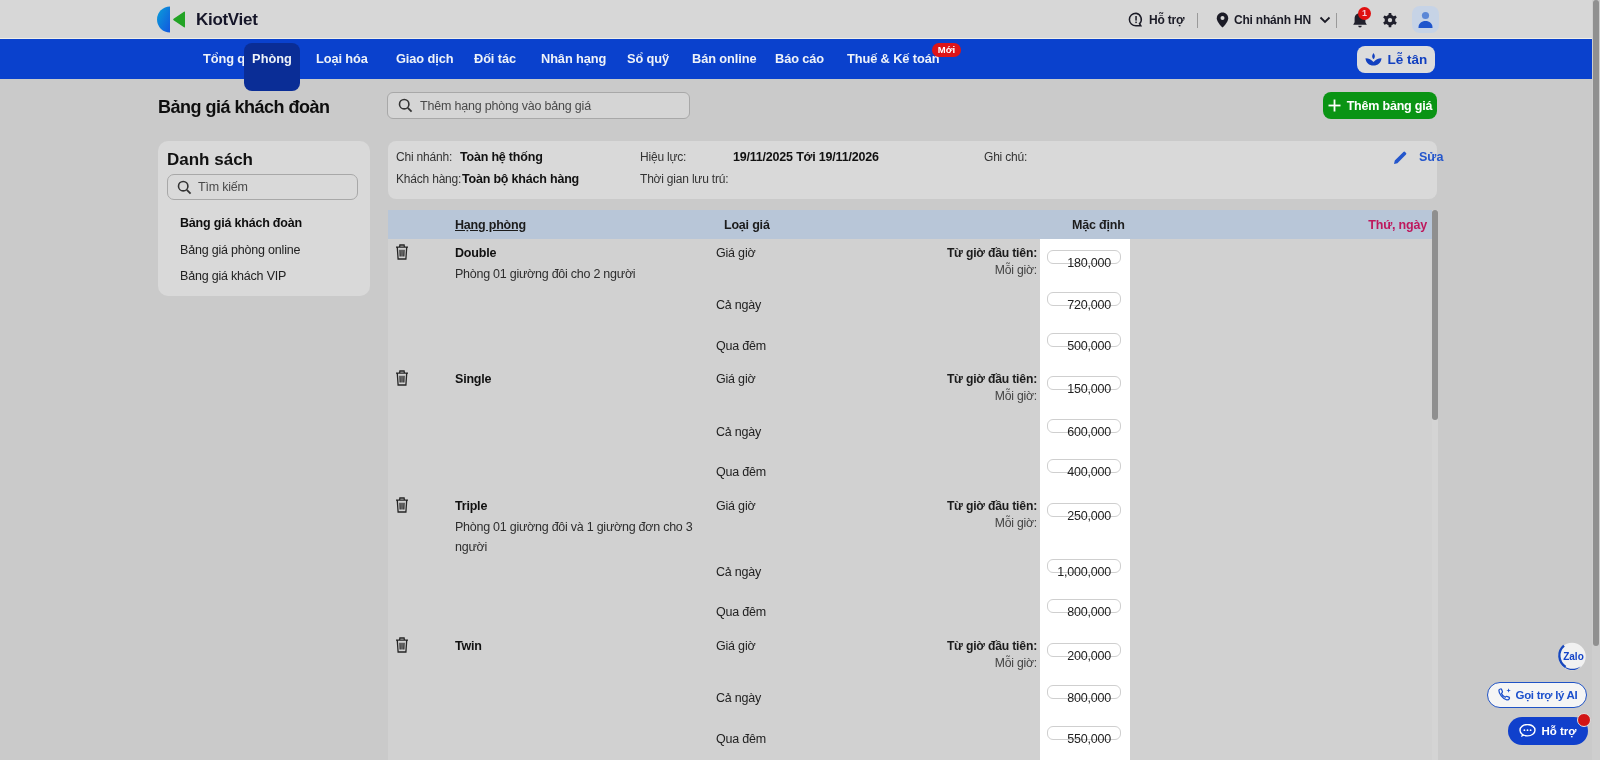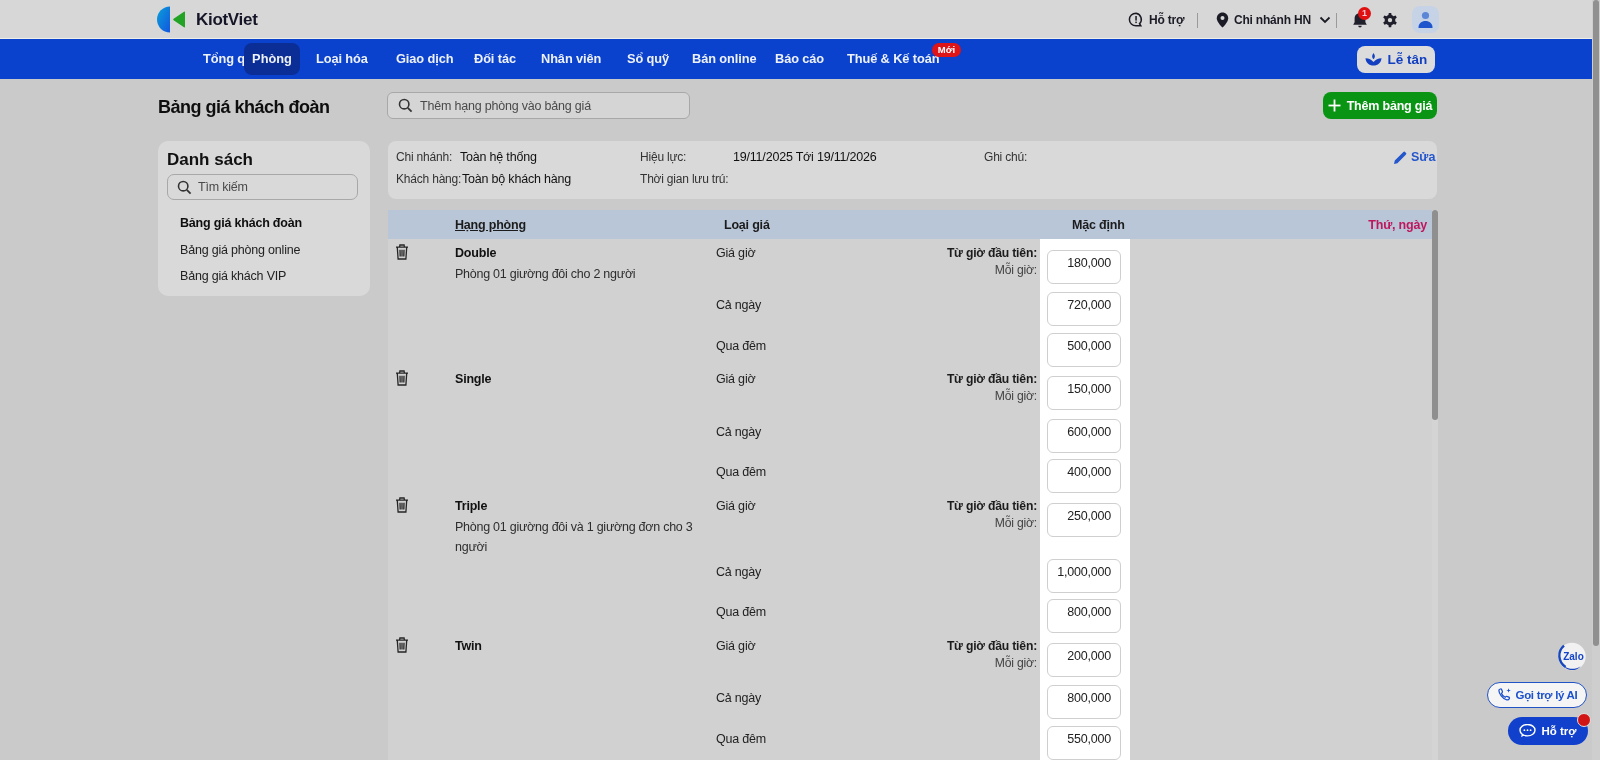--- a/index.html
+++ b/index.html
@@ -7,51 +7,51 @@
 body { font-family:"Liberation Sans", sans-serif; background:#cacaca; position:relative; }
 .abs { position:absolute; }
 
 #topbar { left:0; top:0; width:1600px; height:39px; background:#d7d7d7; }
 #logotext { left:196px; top:10px; font-size:17px; font-weight:bold; color:#151528; letter-spacing:-0.3px; }
 .topright { top:0; height:39px; display:flex; align-items:center; color:#1b1b26; font-size:12px; font-weight:bold; letter-spacing:-0.2px; }
 .vdiv { position:absolute; top:13px; width:1px; height:15px; background:#9a9a9a; }
 
 #nav { left:0; top:38px; width:1600px; height:41px; background:#0a41cd; border-top:1px solid #eeeee8; }
 .navitem { position:absolute; top:0; height:40px; line-height:40px; color:#eef2f8; font-size:12.8px; font-weight:bold; letter-spacing:-0.1px; }
-#chip { left:244px; top:43px; width:56px; height:32px; background:#0a2d96; border-radius:8px; }
+#chip { left:244px; top:43px; width:56px; height:48px; background:#0a2d96; border-radius:8px; }
 #chiptext { left:0; top:0; width:56px; text-align:center; line-height:32px; color:#eef2f8; font-size:12.8px; font-weight:bold; position:absolute; }
 #moi { left:932px; top:43px; width:29px; height:14px; background:#dd1418; border-radius:7px; color:#fff; font-size:9.5px; font-weight:bold; text-align:center; line-height:14px; }
 #letan { left:1357px; top:46px; width:78px; height:27px; background:#dcdcdc; border-radius:8px; display:flex; align-items:center; justify-content:center; gap:6px; color:#1240c0; font-size:13.5px; font-weight:bold; }
 
 #title { left:158px; top:97px; font-size:18px; font-weight:bold; color:#0e0e0e; letter-spacing:-0.5px; }
 #topsearch { left:387px; top:92px; width:303px; height:27px; background:#d5d5d5; border:1px solid #a8a8a8; border-radius:6px; display:flex; align-items:center; }
 #topsearch span { color:#4a4a4a; font-size:12.5px; letter-spacing:-0.2px; margin-left:7px; }
 #greenbtn { left:1323px; top:92px; width:114px; height:27px; background:#0a9414; border-radius:8px; color:#fff; font-size:12.5px; letter-spacing:-0.2px; font-weight:bold; display:flex; align-items:center; justify-content:center; gap:6px; }
 
 #sidebar { left:158px; top:141px; width:212px; height:155px; background:#d9d9d9; border-radius:10px; }
 #sb-title { left:167px; top:150px; font-size:17px; font-weight:bold; color:#111; }
 #sb-search { left:167px; top:174px; width:191px; height:26px; border:1px solid #a8a8a8; border-radius:7px; display:flex; align-items:center; }
 #sb-search span { color:#4a4a4a; font-size:12.5px; letter-spacing:-0.2px; margin-left:6px; }
 .sb-item { left:180px; font-size:12.5px; letter-spacing:-0.2px; color:#222; }
 
 #infocard { left:388px; top:141px; width:1049px; height:58px; background:#d9d9d9; border-radius:8px; }
 .lbl { color:#333; font-size:12px; letter-spacing:-0.2px; }
-.bld { color:#111; font-size:12.5px; letter-spacing:-0.2px; font-weight:normal; }
+.bld { color:#111; font-size:12.5px; letter-spacing:-0.2px; font-weight:bold; }
 #sua { color:#2456cc; font-size:12.5px; font-weight:bold; }
 
 #thead { left:388px; top:210px; width:1044px; height:29px; background:#b8c6d8; }
 .th { position:absolute; top:218px; font-size:12.5px; letter-spacing:-0.2px; font-weight:bold; color:#1c1c1c; }
 #tbody { left:388px; top:239px; width:1044px; height:521px; background:#d1d1d1; }
 #whiteband { left:1040px; top:239px; width:90px; height:521px; background:#ffffff; }
 .room { font-size:12.5px; letter-spacing:-0.2px; font-weight:bold; color:#111; position:absolute; left:455px; }
 .desc { font-size:12.5px; letter-spacing:-0.25px; color:#2e2e2e; position:absolute; left:455px; width:260px; line-height:20px; }
 .ptype { font-size:12.5px; letter-spacing:-0.2px; color:#222; position:absolute; left:716px; }
 .rlbl1 { font-size:12.2px; letter-spacing:-0.2px; font-weight:bold; color:#1c1c1c; position:absolute; right:563px; }
 .rlbl2 { font-size:12.2px; letter-spacing:-0.2px; color:#444; position:absolute; right:563px; }
-.inp { position:absolute; left:1047px; width:74px; height:34px; background:#fff; border:1px solid #cfcfcf; border-radius:6px; font-size:12.5px; letter-spacing:-0.2px; color:#222; text-align:right; line-height:24px; padding-right:9px; }
+.inp { position:absolute; left:1047px; width:74px; height:14px; background:#fff; border:1px solid #cfcfcf; border-radius:6px; font-size:12.5px; letter-spacing:-0.2px; color:#222; text-align:right; line-height:24px; padding-right:9px; }
 .trash { position:absolute; left:395px; }
 
 #tsb-track { left:1432px; top:210px; width:6px; height:550px; background:#d4d4d4; }
 #tsb-thumb { left:1432px; top:210px; width:6px; height:210px; background:#8f8f8f; border-radius:3px; }
 #wsb-track { left:1592px; top:0; width:8px; height:760px; background:#cecece; }
 #wsb-thumb { left:1593px; top:0; width:6px; height:646px; background:#909090; border-radius:3px; }
 
 #goiai { left:1487px; top:682px; width:100px; height:26px; background:#f5f5f5; border:1.5px solid #2053c5; border-radius:13px; color:#1c50cc; font-size:11.5px; font-weight:bold; letter-spacing:-0.3px; display:flex; align-items:center; justify-content:center; gap:4px; }
 #hotro { left:1508px; top:717px; width:80px; height:28px; background:#1040cc; border-radius:14px; color:#fff; font-size:11.5px; font-weight:bold; display:flex; align-items:center; justify-content:center; gap:5px; }
 #reddot { left:1577px; top:713px; width:14px; height:14px; background:#d21414; border:1.5px solid #e0e0e0; border-radius:50%; }
@@ -107,21 +107,21 @@
 </div>
 
 <div class="abs" id="nav"></div>
 <div class="navitem" style="left:167px;top:39px;margin-left:36px;">Tổng quan</div>
 <div class="abs" id="chip">
     <div id="chiptext">Phòng</div>
   </div>
 <div class="navitem" style="left:316px;top:39px;">Loại hóa</div>
 <div class="navitem" style="left:396px;top:39px;">Giao dịch</div>
 <div class="navitem" style="left:474px;top:39px;">Đối tác</div>
-<div class="navitem" style="left:541px;top:39px;">Nhân viên</div>
+<div class="navitem" style="left:541px;top:39px;">Nhân hạng</div>
 <div class="navitem" style="left:627px;top:39px;">Sổ quỹ</div>
 <div class="navitem" style="left:692px;top:39px;">Bán online</div>
 <div class="navitem" style="left:775px;top:39px;">Báo cáo</div>
 <div class="navitem" style="left:847px;top:39px;">Thuế &amp; Kế toán</div>
 <div class="abs" id="moi">Mới</div>
 <div class="abs" id="letan">
   <svg width="17" height="13" viewBox="0 0 17 13">
       <path d="M8.5 0 C6.7 2.2 6.7 4.6 8.5 6.3 C10.3 4.6 10.3 2.2 8.5 0 Z" fill="#1240c0"></path>
       <path d="M0.5 5.2 C0.8 9.7 4.1 12.5 8.5 12.5 C12.9 12.5 16.2 9.7 16.5 5.2 C13 5.4 10.5 6.6 8.5 9 C6.5 6.6 4 5.4 0.5 5.2 Z" fill="#1240c0"></path>
     </svg>
@@ -156,21 +156,21 @@
 <div class="abs sb-item" style="top:216px;font-weight:bold;color:#0e0e0e;">Bảng giá khách đoàn</div>
 <div class="abs sb-item" style="top:243px;">Bảng giá phòng online</div>
 <div class="abs sb-item" style="top:269px;">Bảng giá khách VIP</div>
 
 <div class="abs" id="infocard"></div>
 <div class="abs lbl" style="left:396px;top:150px;">Chi nhánh:</div>
 <div class="abs bld" style="left:460px;top:150px;">Toàn hệ thống</div>
 <div class="abs lbl" style="left:640px;top:150px;">Hiệu lực:</div>
 <div class="abs bld" style="left:733px;top:150px;">19/11/2025 Tới 19/11/2026</div>
 <div class="abs lbl" style="left:984px;top:150px;">Ghi chú:</div>
-<div class="abs" style="left:1394px;top:150px;display:flex;align-items:flex-end;gap:4px;">
+<div class="abs" style="left:1394px;top:150px;display:flex;align-items:flex-end;gap:12px;">
   <svg width="13" height="13" viewBox="0 0 13 13">
       <path d="M0.8 9.6 L0 13 L3.4 12.2 L12 3.6 A1.2 1.2 0 0 0 12 1.9 L11.1 1 A1.2 1.2 0 0 0 9.4 1 Z" fill="#2456cc"></path>
     </svg>
   <span id="sua">Sửa</span>
 </div>
 <div class="abs lbl" style="left:396px;top:172px;">Khách hàng:</div>
 <div class="abs bld" style="left:462px;top:172px;">Toàn bộ khách hàng</div>
 <div class="abs lbl" style="left:640px;top:172px;">Thời gian lưu trú:</div>
 
 <div class="abs" id="thead"></div>

